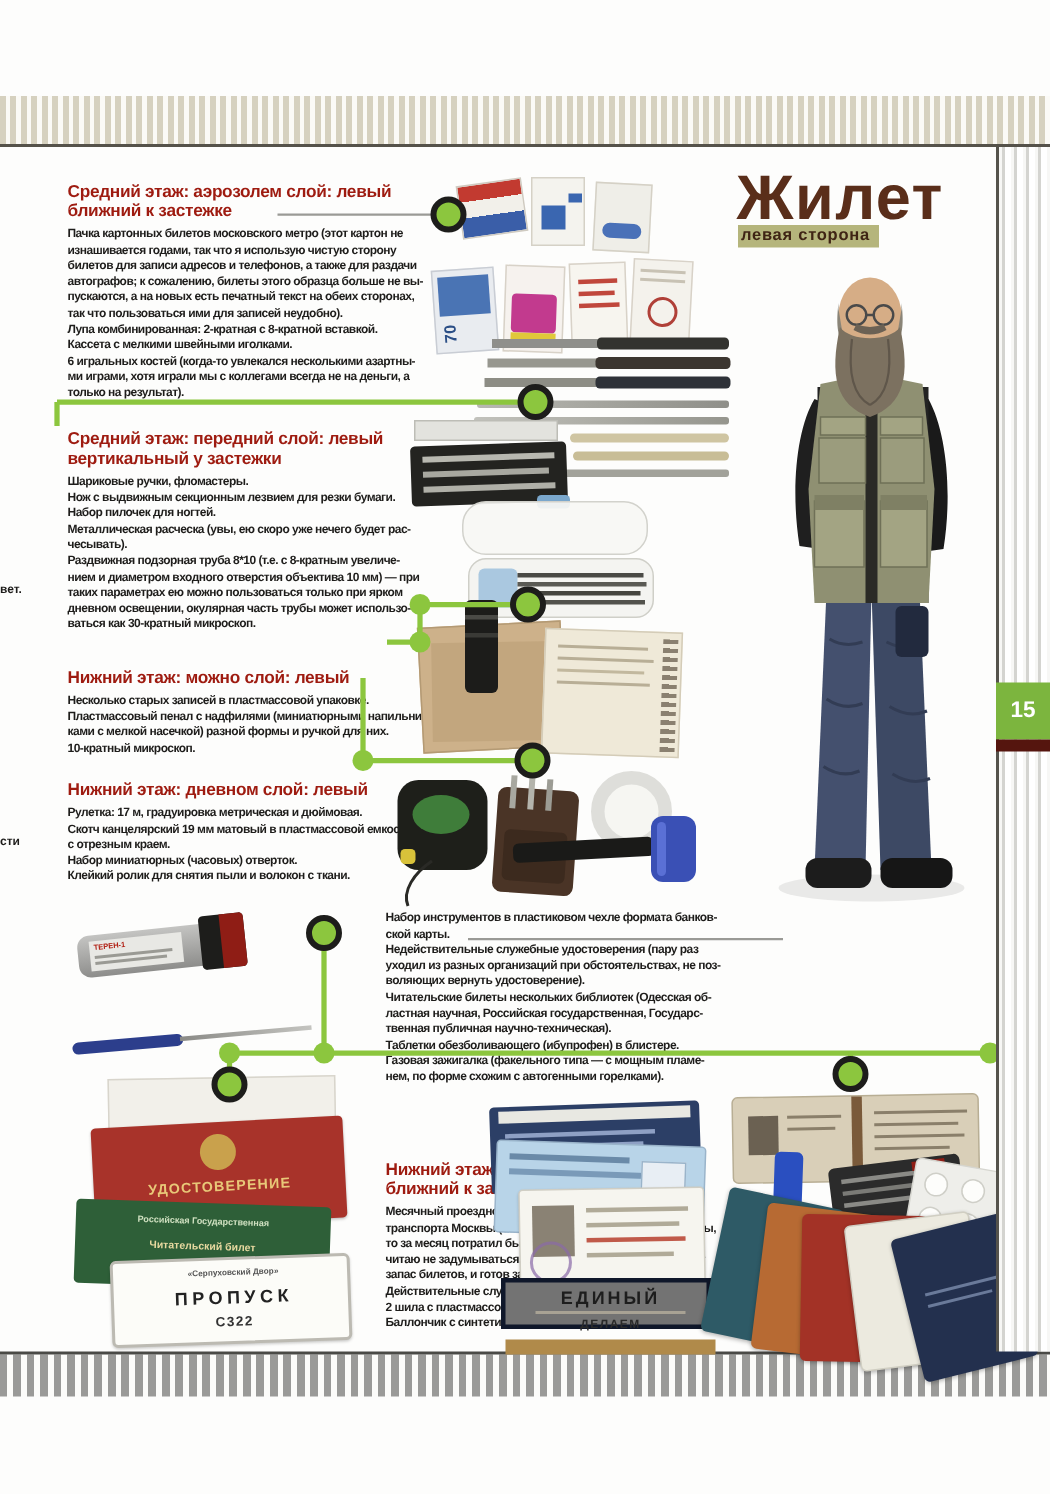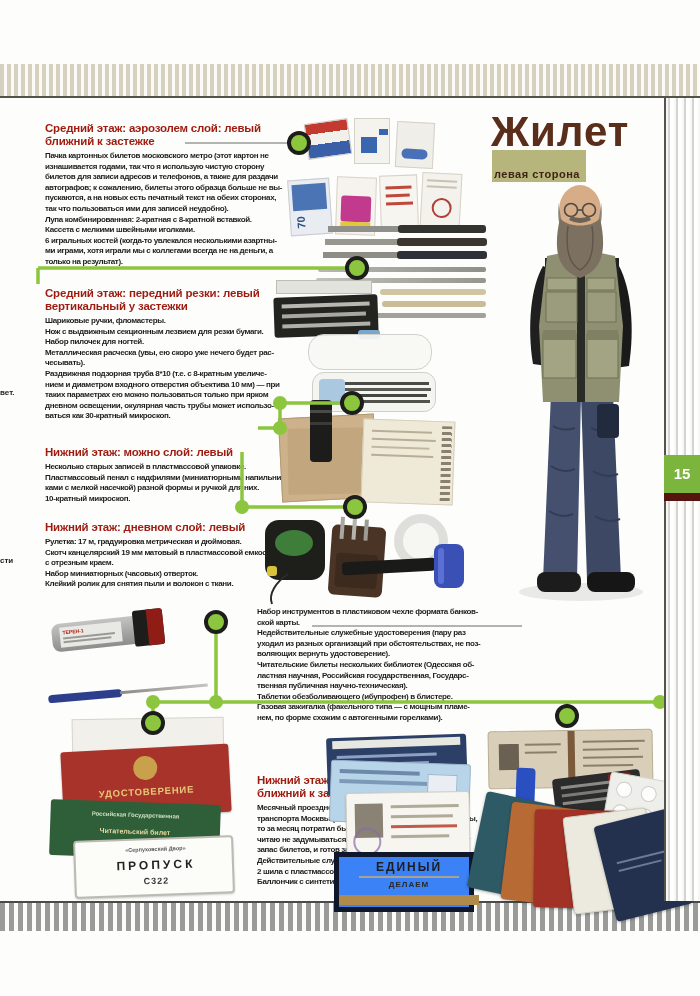--- a/index.html
+++ b/index.html
@@ -15,21 +15,21 @@
   .fore-edge{position:absolute;left:664px;top:98px;width:36px;height:803px;
     background:repeating-linear-gradient(90deg,#f7f7f5 0 2px,#d4d4d0 2px 4px,#ffffff 4px 8px);
     border-left:2px solid #55534c;z-index:30;}
   .tab15{position:absolute;left:664px;top:455px;width:36px;height:38px;background:#7cb53e;
     color:#fff;font-weight:bold;font-size:15px;line-height:38px;text-align:center;z-index:31;}
   .tab-strip{position:absolute;left:664px;top:493px;width:36px;height:8px;background:#55150e;z-index:31;}
   
   .title{position:absolute;left:491px;top:112px;font-size:42px;font-weight:bold;
     color:#5a2e1a;letter-spacing:1px;line-height:40px;}
   .subtitle{position:absolute;left:492px;top:150px;background:#b5b57c;color:#3f2414;
-    font-size:11px;font-weight:bold;padding:18px 6px 2px 2px;letter-spacing:.5px;text-align:right;}
+    font-size:11px;font-weight:bold;padding:1px 6px 2px 2px;letter-spacing:.5px;text-align:right;}
   
   .blk{position:absolute;width:218px;}
   .bh{color:#9e1b10;font-size:11.5px;font-weight:bold;line-height:13px;letter-spacing:-.2px;}
   .bb{color:#1e1d1b;font-size:8px;font-weight:bold;line-height:10.6px;letter-spacing:-.35px;
       white-space:pre;margin-top:3px;}
   .frag{position:absolute;color:#1e1d1b;font-size:8px;font-weight:bold;}
   
   svg.connect{position:absolute;left:0;top:0;z-index:5;pointer-events:none;}
   
   .ph{position:absolute;}
@@ -103,21 +103,21 @@
 автографов; к сожалению, билеты этого образца больше не вы-
 пускаются, а на новых есть печатный текст на обеих сторонах,
 так что пользоваться ими для записей неудобно).
 Лупа комбинированная: 2-кратная с 8-кратной вставкой.
 Кассета с мелкими швейными иголками.
 6 игральных костей (когда-то увлекался несколькими азартны-
 ми играми, хотя играли мы с коллегами всегда не на деньги, а
 только на результат).</div>
   </div>
   <div class="blk" style="left:45px;top:287px;">
-    <div class="bh">Средний этаж: передний резки: левый вертикальный у застежки</div>
+    <div class="bh">Средний этаж: передний слой: левый вертикальный у застежки</div>
     <div class="bb">Шариковые ручки, фломастеры.
 Нож с выдвижным секционным лезвием для резки бумаги.
 Набор пилочек для ногтей.
 Металлическая расческа (увы, ею скоро уже нечего будет рас-
 чесывать).
 Раздвижная подзорная труба 8*10 (т.е. с 8-кратным увеличе-
 нием и диаметром входного отверстия объектива 10 мм) — при
 таких параметрах ею можно пользоваться только при ярком
 дневном освещении, окулярная часть трубы может использо-
 ваться как 30-кратный микроскоп.</div>
@@ -308,21 +308,21 @@
       <div class="it" style="left:96px;top:10px;width:30px;height:34px;background:#e8eef4;border:1px solid #9ab4ca;"></div>
     </div>
     <div class="it" style="left:24px;top:64px;width:124px;height:64px;background:#f6f5ef;border:1px solid #d0cec4;border-radius:3px;transform:rotate(-1deg);box-shadow:0 1px 2px rgba(0,0,0,.2);">
       <div class="it" style="left:8px;top:10px;width:28px;height:34px;background:#8a8274;"></div>
       <div class="it" style="left:6px;top:34px;width:28px;height:28px;border:2px solid #8a6aa8;border-radius:50%;opacity:.7;"></div>
       <div class="it" style="left:44px;top:12px;width:68px;height:3px;background:#b0aa98;"></div>
       <div class="it" style="left:44px;top:22px;width:62px;height:3px;background:#b0aa98;"></div>
       <div class="it" style="left:44px;top:32px;width:66px;height:3px;background:#c05a4a;"></div>
       <div class="it" style="left:44px;top:42px;width:58px;height:3px;background:#b0aa98;"></div>
     </div>
-    <div class="it" style="left:12px;top:124px;width:140px;height:60px;background:#3b82f6;border:5px solid #0f172a;">
+    <div class="it" style="left:12px;top:124px;width:140px;height:34px;background:#737373;border:3px solid #0f172a;">
       <div class="it" style="left:0;top:3px;width:140px;text-align:center;font-size:12px;font-weight:bold;color:#1d1d1d;letter-spacing:2px;">ЕДИНЫЙ</div>
       <div class="it" style="left:20px;top:19px;width:100px;height:2px;background:#a8a294;"></div>
       <div class="it" style="left:0;top:23px;width:140px;text-align:center;font-size:8px;font-weight:bold;color:#2a2a2a;letter-spacing:1px;">ДЕЛАЕМ</div>
       <div class="it" style="left:0;top:38px;width:140px;height:10px;background:#b08a4a;"></div>
     </div>
   </div>
 
   <div class="ph" style="left:476px;top:722px;width:196px;height:178px;">
     <div class="it" style="left:12px;top:8px;width:165px;height:58px;background:#d9cfb8;border:1px solid #b8ae94;border-radius:4px;transform:rotate(-1deg);">
       <div class="it" style="left:79px;top:0;width:7px;height:58px;background:#7a5a3a;"></div>

